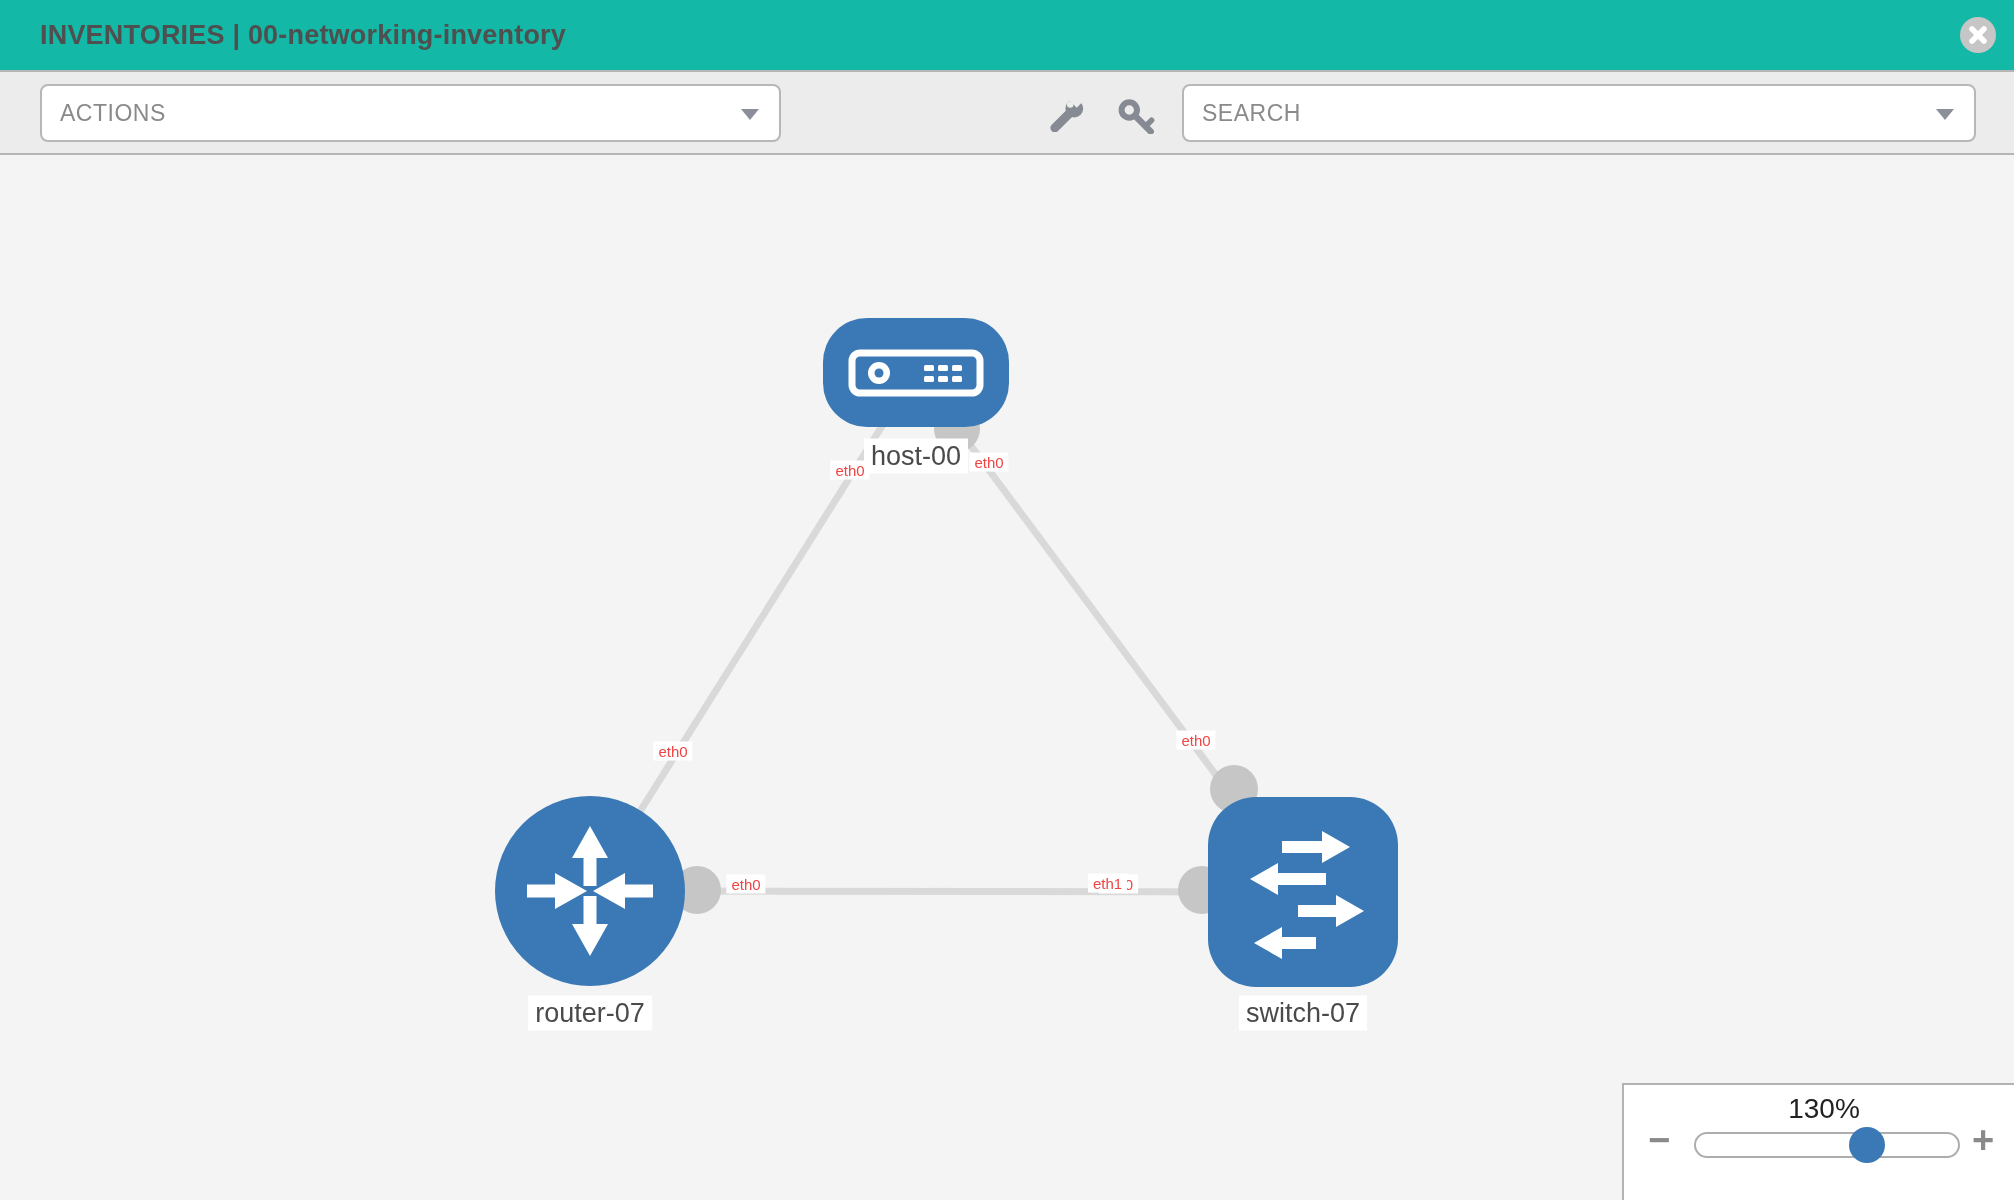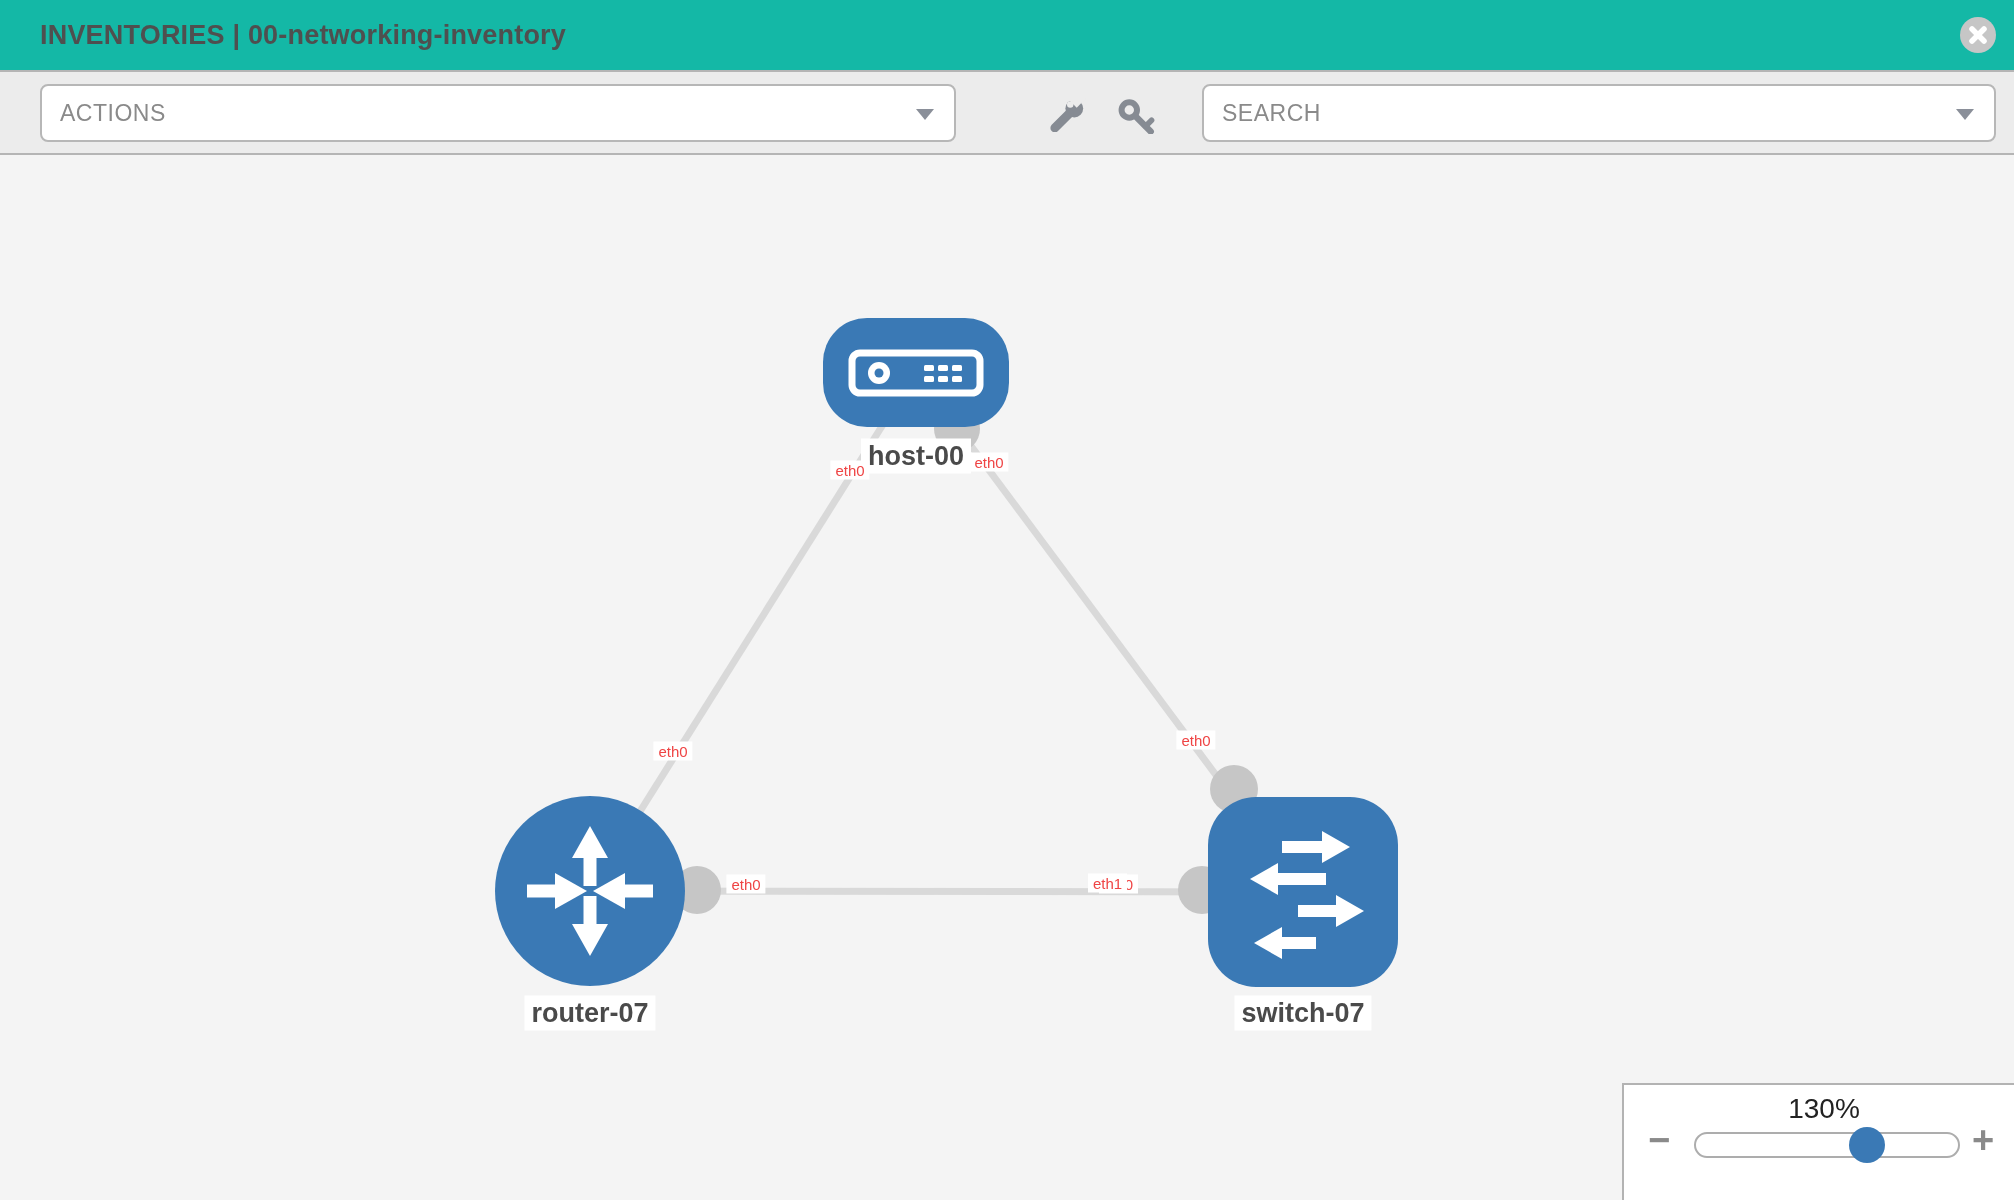--- a/index.html
+++ b/index.html
@@ -36,40 +36,40 @@
   .select-box .box-text {
     position: absolute; left: 18px; top: 50%; transform: translateY(-50%);
     font-size: 23px; color: #8a8a8a; letter-spacing: 0.5px;
   }
   .caret {
     position: absolute; right: 20px; top: 50%; margin-top: -4px;
     width: 0; height: 0;
     border-left: 9px solid transparent; border-right: 9px solid transparent;
     border-top: 11px solid #8a8f99;
   }
-  .actions-box { left: 40px; width: 916px; }
-  .search-box  { left: 1182px; width: 794px; margin-left: 20px; }
+  .actions-box { left: 40px; width: 741px; }
+  .search-box  { left: 1182px; width: 794px; }
   .tool-icon { position: absolute; top: 26px; cursor: pointer; }
   .wrench-icon { left: 1047px; }
   .key-icon    { left: 1117px; }
   
   .canvas {
     position: absolute; left: 0; top: 155px; width: 2014px; height: 1045px;
     background: #f4f4f4; overflow: hidden;
   }
   .net-svg { position: absolute; left: 0; top: 0; z-index: 10; }
   .node { position: absolute; z-index: 20; background: #3a79b5; cursor: pointer;
           display: flex; align-items: center; justify-content: center; }
   .node-host   { left: 823px; top: 163px; width: 186px; height: 109px; border-radius: 44px; }
   .node-router { left: 495px; top: 641px; width: 190px; height: 190px; border-radius: 50%; }
   .node-switch { left: 1208px; top: 642px; width: 190px; height: 190px; border-radius: 48px; }
   .node-label {
     position: absolute; z-index: 30; transform: translate(-50%, -50%);
     background: #ffffff; color: #4a4a4a; font-size: 27px;
-    padding: 2px 7px; white-space: nowrap; font-weight: bold;
+    padding: 2px 7px; white-space: nowrap;
   }
   .if-label {
     position: absolute; z-index: 30; transform: translate(-50%, -50%);
     background: #ffffff; color: #ef4444; font-size: 15px;
     padding: 1px 5px; white-space: nowrap;
   }
   .if-label-edge { transform: translateY(-50%); }
   .z31 { z-index: 31; }
   
   .zoom-panel {

